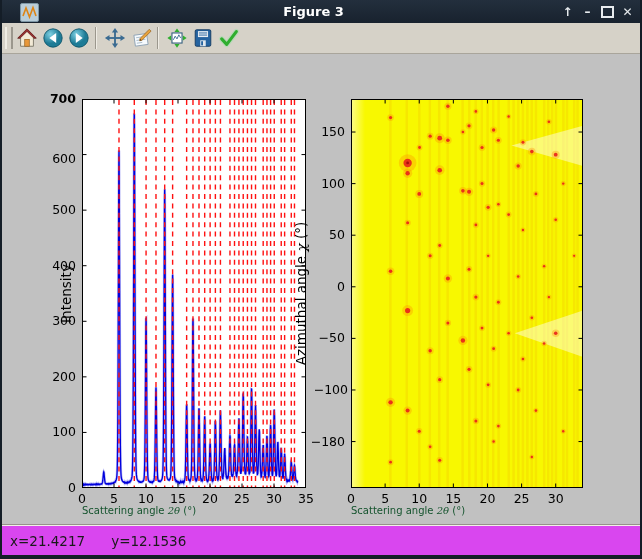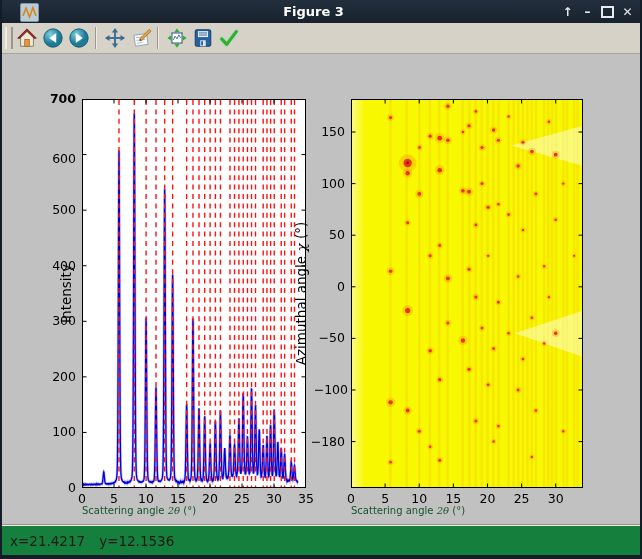--- a/index.html
+++ b/index.html
@@ -45,25 +45,25 @@
   .math{font-family:"DejaVu Serif","Liberation Serif",serif;font-style:italic;}
   .ax-ylabel{position:absolute;font-size:13.5px;color:#000;text-align:center;
     transform:rotate(-90deg);transform-origin:center;z-index:20;}
   .ticklabel{position:absolute;font-size:12.5px;color:#000;line-height:15px;}
   .tl-x{text-align:center;}
   .tl-y{text-align:right;}
 
   
   .statusbar{
     position:absolute;left:2px;right:2px;bottom:4px;height:29px;
-    background:#15803d;border-top:1px solid #f2efe8;box-shadow:0 -1px 0 #96928a;
+    background:#d946ef;border-top:1px solid #f2efe8;box-shadow:0 -1px 0 #96928a;
     font-size:13.5px;color:#1a1a1a;display:flex;align-items:center;
   }
   .statusbar .sx{margin-left:8px;}
-  .statusbar .sy{margin-left:14px;}
+  .statusbar .sy{margin-left:26px;}
 </style>
 </head>
 <body>
 
 <div id="win">
 
   <div class="titlebar">
     <div class="win-icon">
       <svg width="17" height="17" viewBox="0 0 17 17">
         <polyline points="2,12 5,4 8.5,13 12,3.5 15,12" fill="none" stroke="#de8414" stroke-width="1.6"></polyline>

